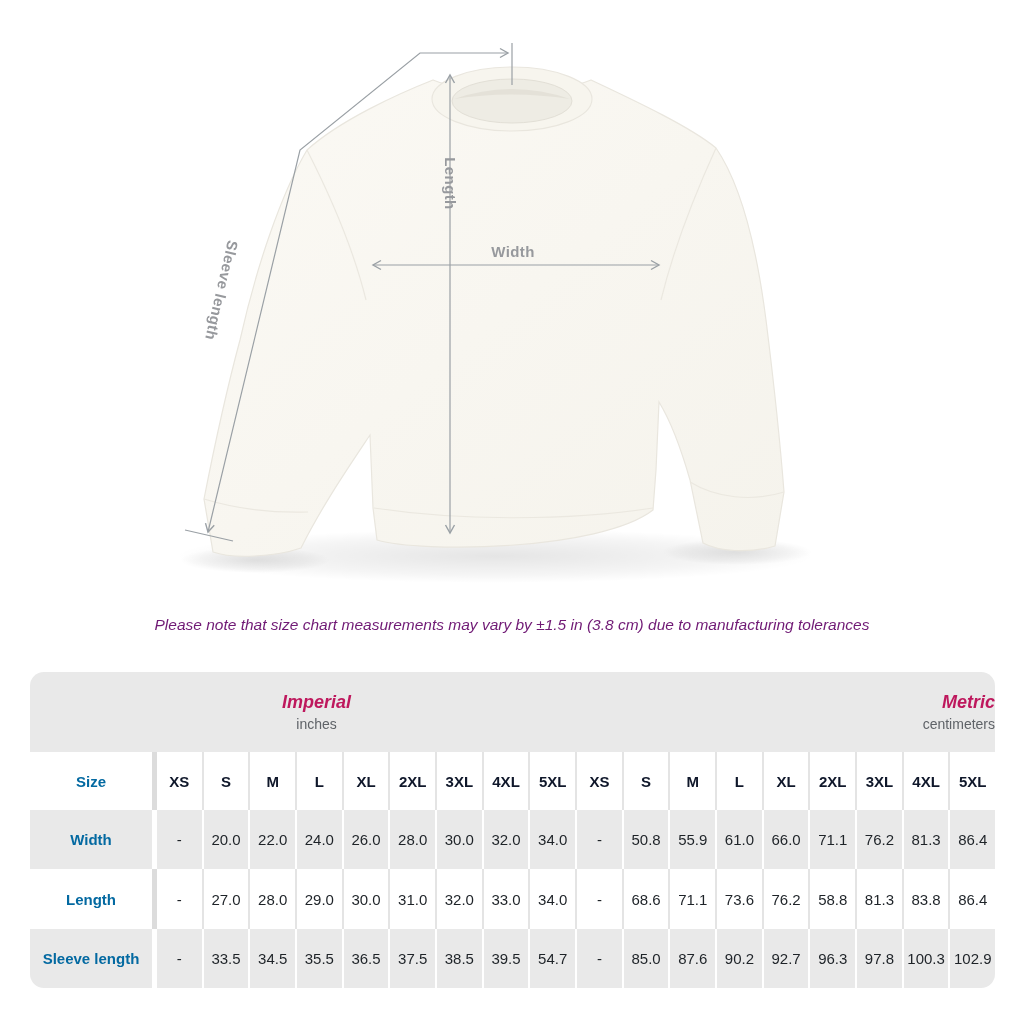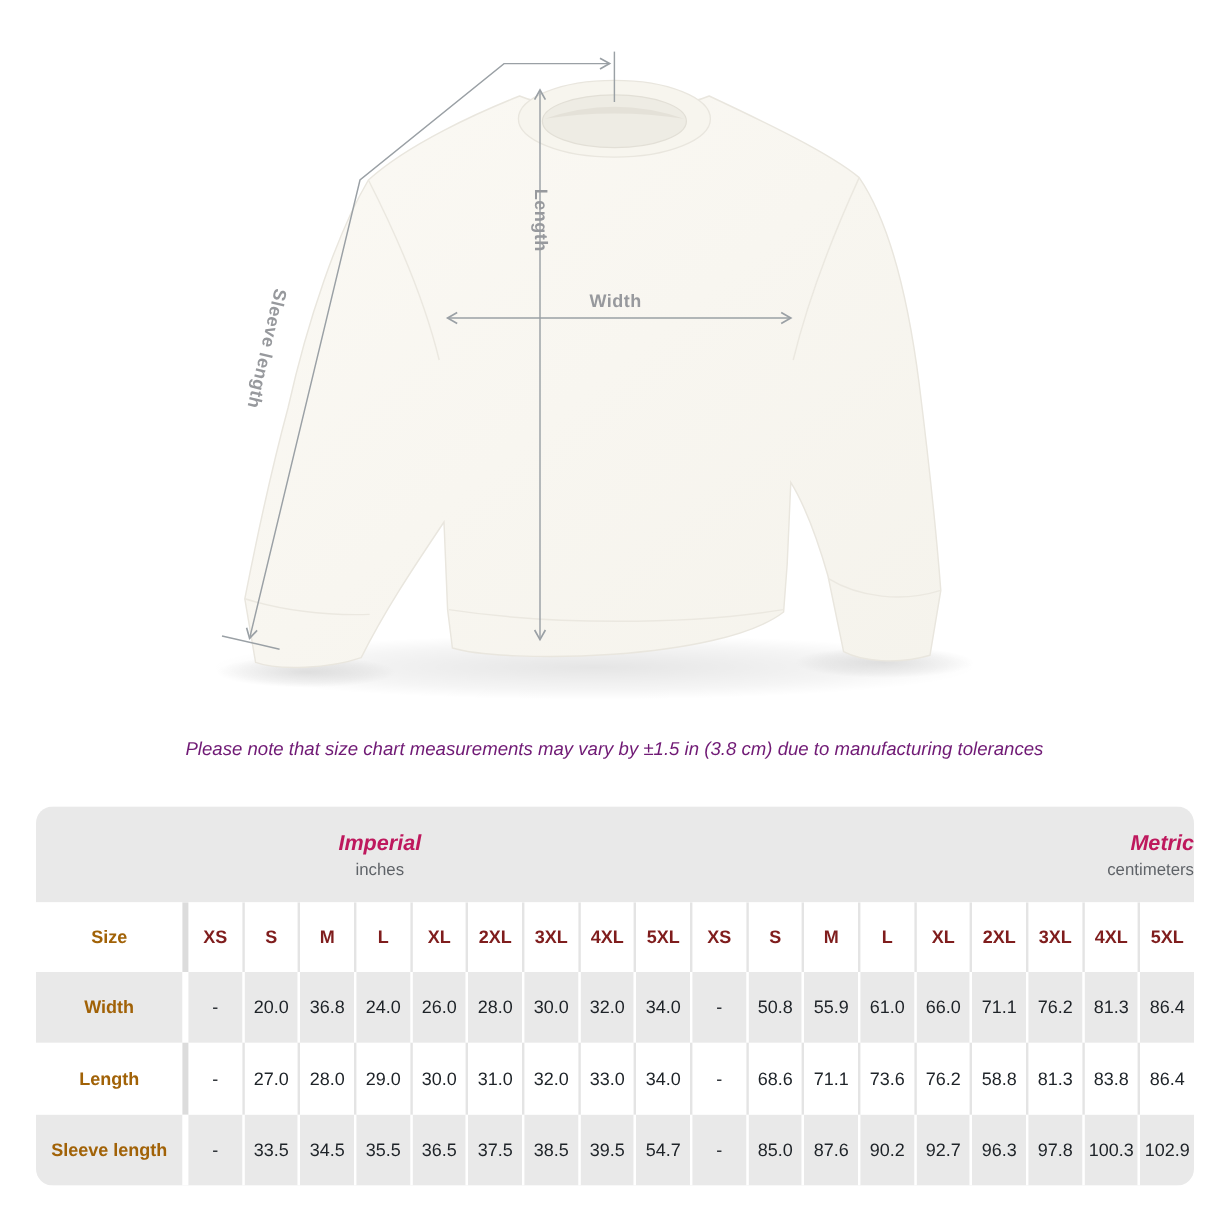--- a/index.html
+++ b/index.html
@@ -27,25 +27,25 @@
   .chart-head{height:80px;background:#e9e9e9;display:flex;}
   .head-sec{display:flex;flex-direction:column;justify-content:center;align-items:center;gap:3px;box-sizing:border-box;}
   .sec-imperial{width:543px;padding-left:30px;}
   .sec-metric{flex:1;align-items:flex-end;}
   .sec-label{font-size:18px;font-weight:700;font-style:italic;color:#be185d;}
   .sec-unit{font-size:14px;color:#5f6368;}
 
   .row{display:flex;width:100%;}
   .r0{height:58px;} .r1{height:59px;} .r2{height:60px;} .r3{height:59px;}
   .lcell{width:122px;display:flex;align-items:center;justify-content:center;
-         font-weight:700;font-size:15px;color:#a16207;box-sizing:border-box;}
+         font-weight:700;font-size:15px;color:#0369a1;box-sizing:border-box;}
   .dcell{flex:1;display:flex;align-items:center;justify-content:center;
          font-size:15px;color:#1e2328;box-sizing:border-box;border-left:2px solid transparent;}
   .dcell.first{border-left-width:5px;}
-  .hcell{font-weight:700;color:#7f1d1d;}
+  .hcell{font-weight:700;color:#0f172a;}
   .r-white .dcell{border-left-color:#e4e4e4;background:#ffffff;}
   .r-white .dcell.first{border-left-color:#dcdcdc;}
   .r-white .lcell{background:#ffffff;}
   .r-gray .lcell{background:#e9e9e9;}
   .r-gray .dcell{background:#e9e9e9;border-left-color:#ffffff;}
 </style>
 </head>
 <body>
 
 <div class="stage">
@@ -154,21 +154,21 @@
           <div class="dcell hcell">XL</div>
           <div class="dcell hcell">2XL</div>
           <div class="dcell hcell">3XL</div>
           <div class="dcell hcell">4XL</div>
           <div class="dcell hcell">5XL</div>
         </div>
         <div class="row r1 r-gray">
           <div class="lcell">Width</div>
           <div class="dcell first">-</div>
           <div class="dcell">20.0</div>
-          <div class="dcell">36.8</div>
+          <div class="dcell">22.0</div>
           <div class="dcell">24.0</div>
           <div class="dcell">26.0</div>
           <div class="dcell">28.0</div>
           <div class="dcell">30.0</div>
           <div class="dcell">32.0</div>
           <div class="dcell">34.0</div>
           <div class="dcell">-</div>
           <div class="dcell">50.8</div>
           <div class="dcell">55.9</div>
           <div class="dcell">61.0</div>

